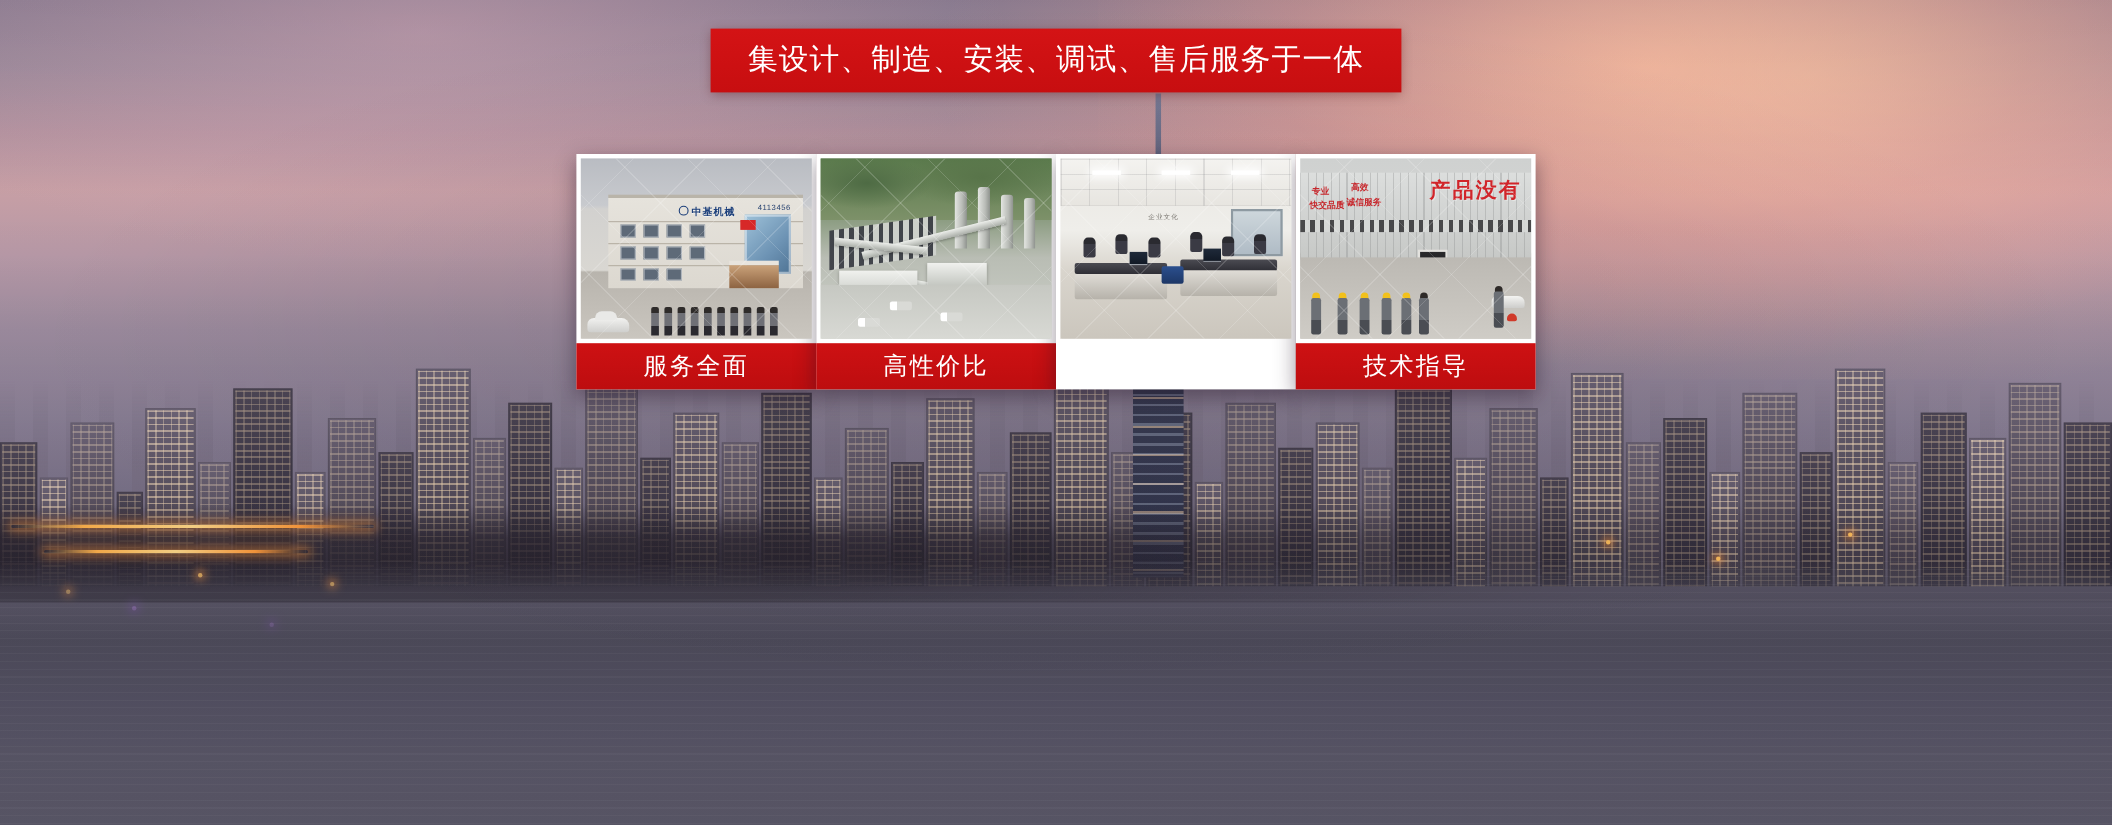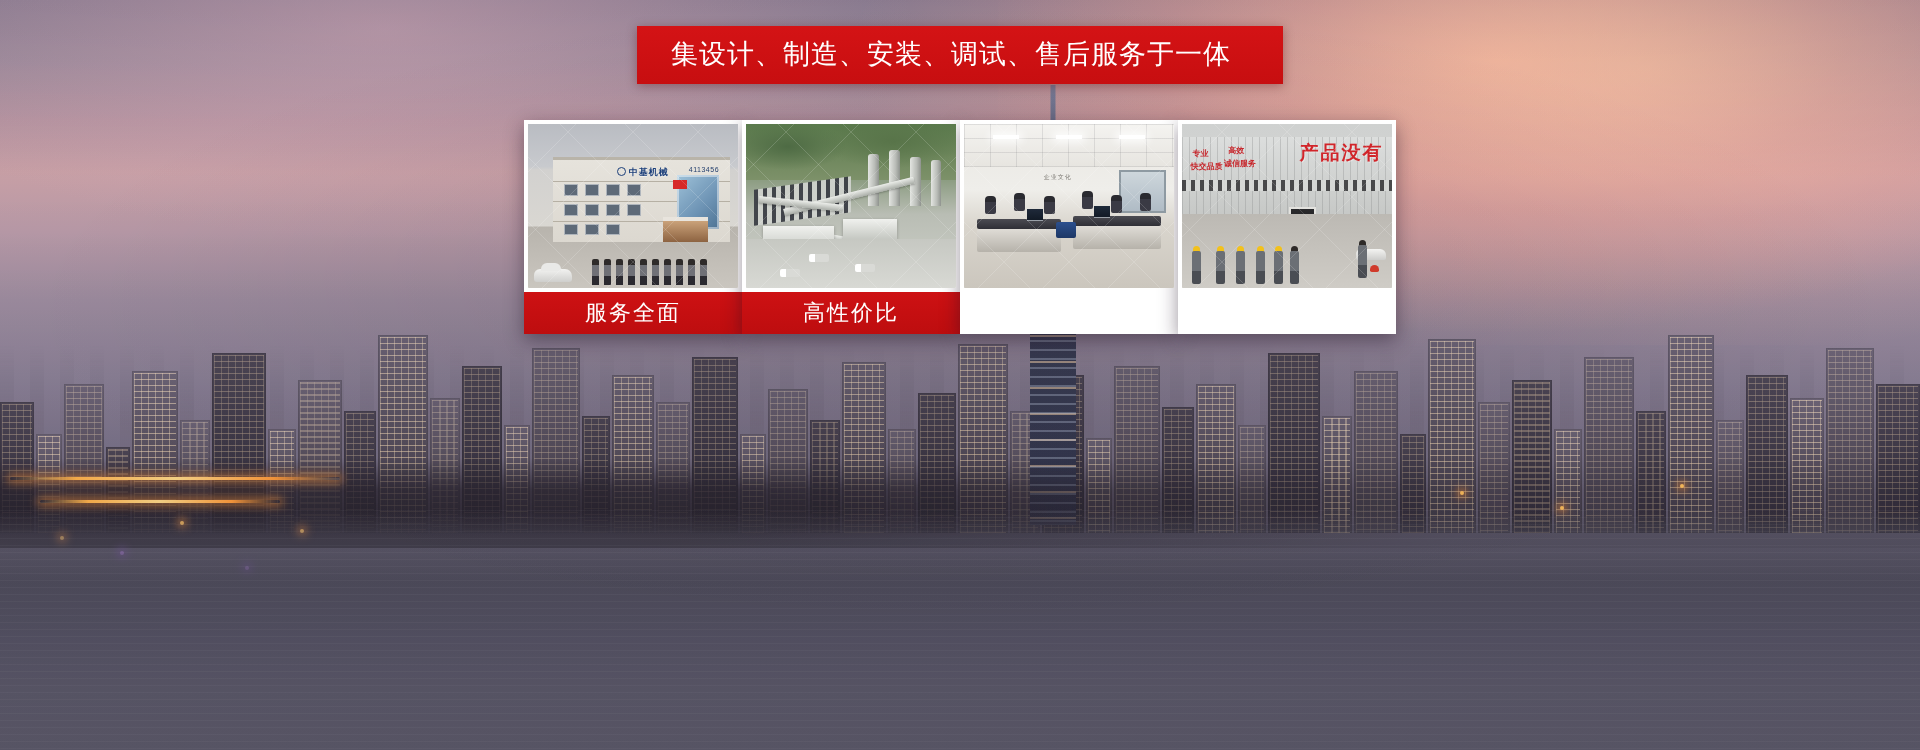--- a/index.html
+++ b/index.html
@@ -163,28 +163,28 @@
     line-height:1;
   }
 
   .subtitle-bar{
     margin-top:26px;
     background:#cf1012;
     background:linear-gradient(to bottom,#d41315 0%,#c70e10 100%);
     color:#ffffff;
     font-size:27px;
     letter-spacing:1px;
-    padding:10px 52px 12px 34px;
+    padding:10px 34px 12px 34px;
     white-space:nowrap;
     box-shadow:0 2px 10px rgba(80,0,0,.35);
   }
 
   
   .cards{
-    margin-top:36px;
+    margin-top:56px;
     display:flex;
   }
   .card{
     width:218px;
     background:#ffffff;
     padding:4px 4px 0 4px;
     box-shadow:0 6px 18px rgba(30,15,35,.45);
   }
   .card-photo{
     position:relative;
@@ -630,17 +630,18 @@
               <b></b>
               <i></i>
             </div>
           <div class="worker nohat" style="left:176px; height:44px;">
               <b></b>
               <i></i>
             </div>
           <div class="helmet" style="left:188px; bottom:16px;"></div>
           <div class="wm"></div>
         </div>
+        <div class="card-label">技术指导</div>
       </div>
 
     </div>
   </div>
 </div>
 
 </body></html>

